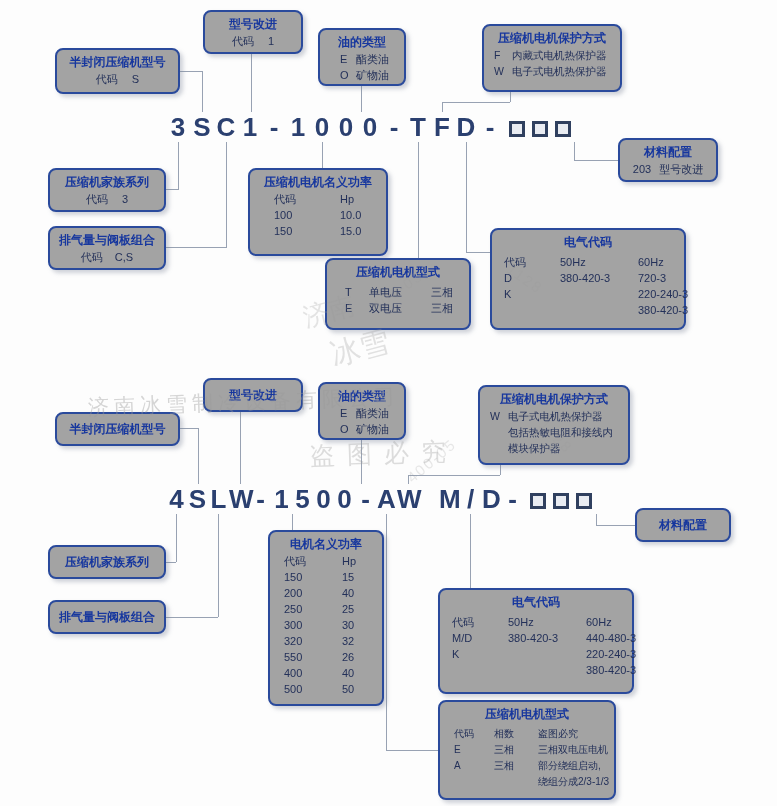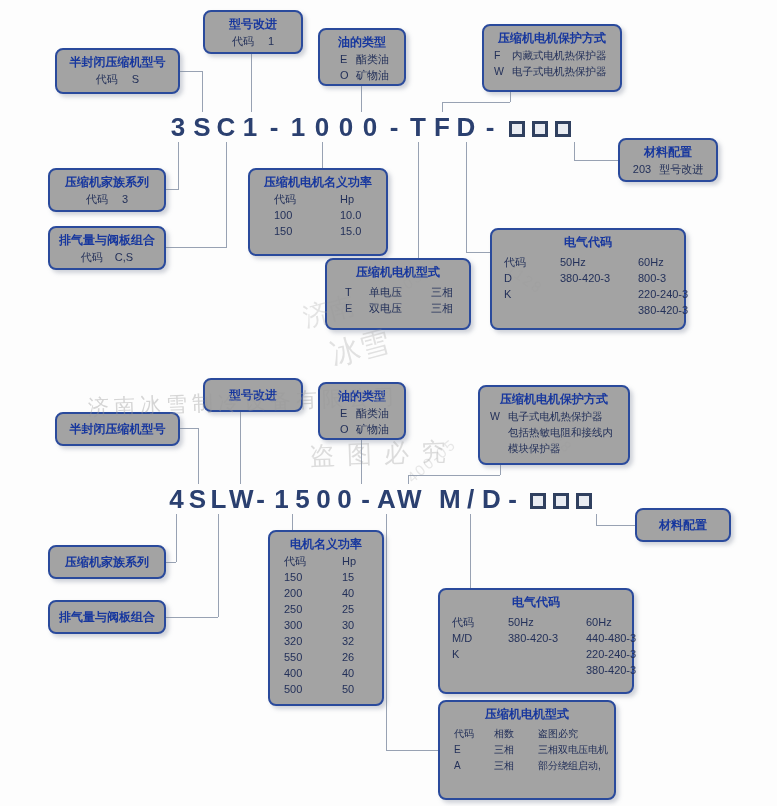--- a/index.html
+++ b/index.html
@@ -186,21 +186,21 @@
   <div class="nbox" style="left:490px;top:228px;width:196px;height:102px">
     <div class="t">电气代码</div>
     <div class="row elecrow gap">
         <span>代码</span>
         <span>50Hz</span>
         <span>60Hz</span>
       </div>
     <div class="row elecrow">
         <span>D</span>
         <span>380-420-3</span>
-        <span>800-3</span>
+        <span>720-3</span>
       </div>
     <div class="row elecrow">
         <span>K</span>
         <span></span>
         <span>220-240-3</span>
       </div>
     <div class="row elecrow">
         <span></span>
         <span></span>
         <span>380-420-3</span>
@@ -347,15 +347,20 @@
     <div class="row mtb">
         <span>E</span>
         <span>三相</span>
         <span>三相双电压电机</span>
       </div>
     <div class="row mtb">
         <span>A</span>
         <span>三相</span>
         <span>部分绕组启动,</span>
       </div>
+    <div class="row mtb">
+        <span></span>
+        <span></span>
+        <span>绕组分成2/3-1/3</span>
+      </div>
   </div>
 
 </div>
 
 </body></html>

